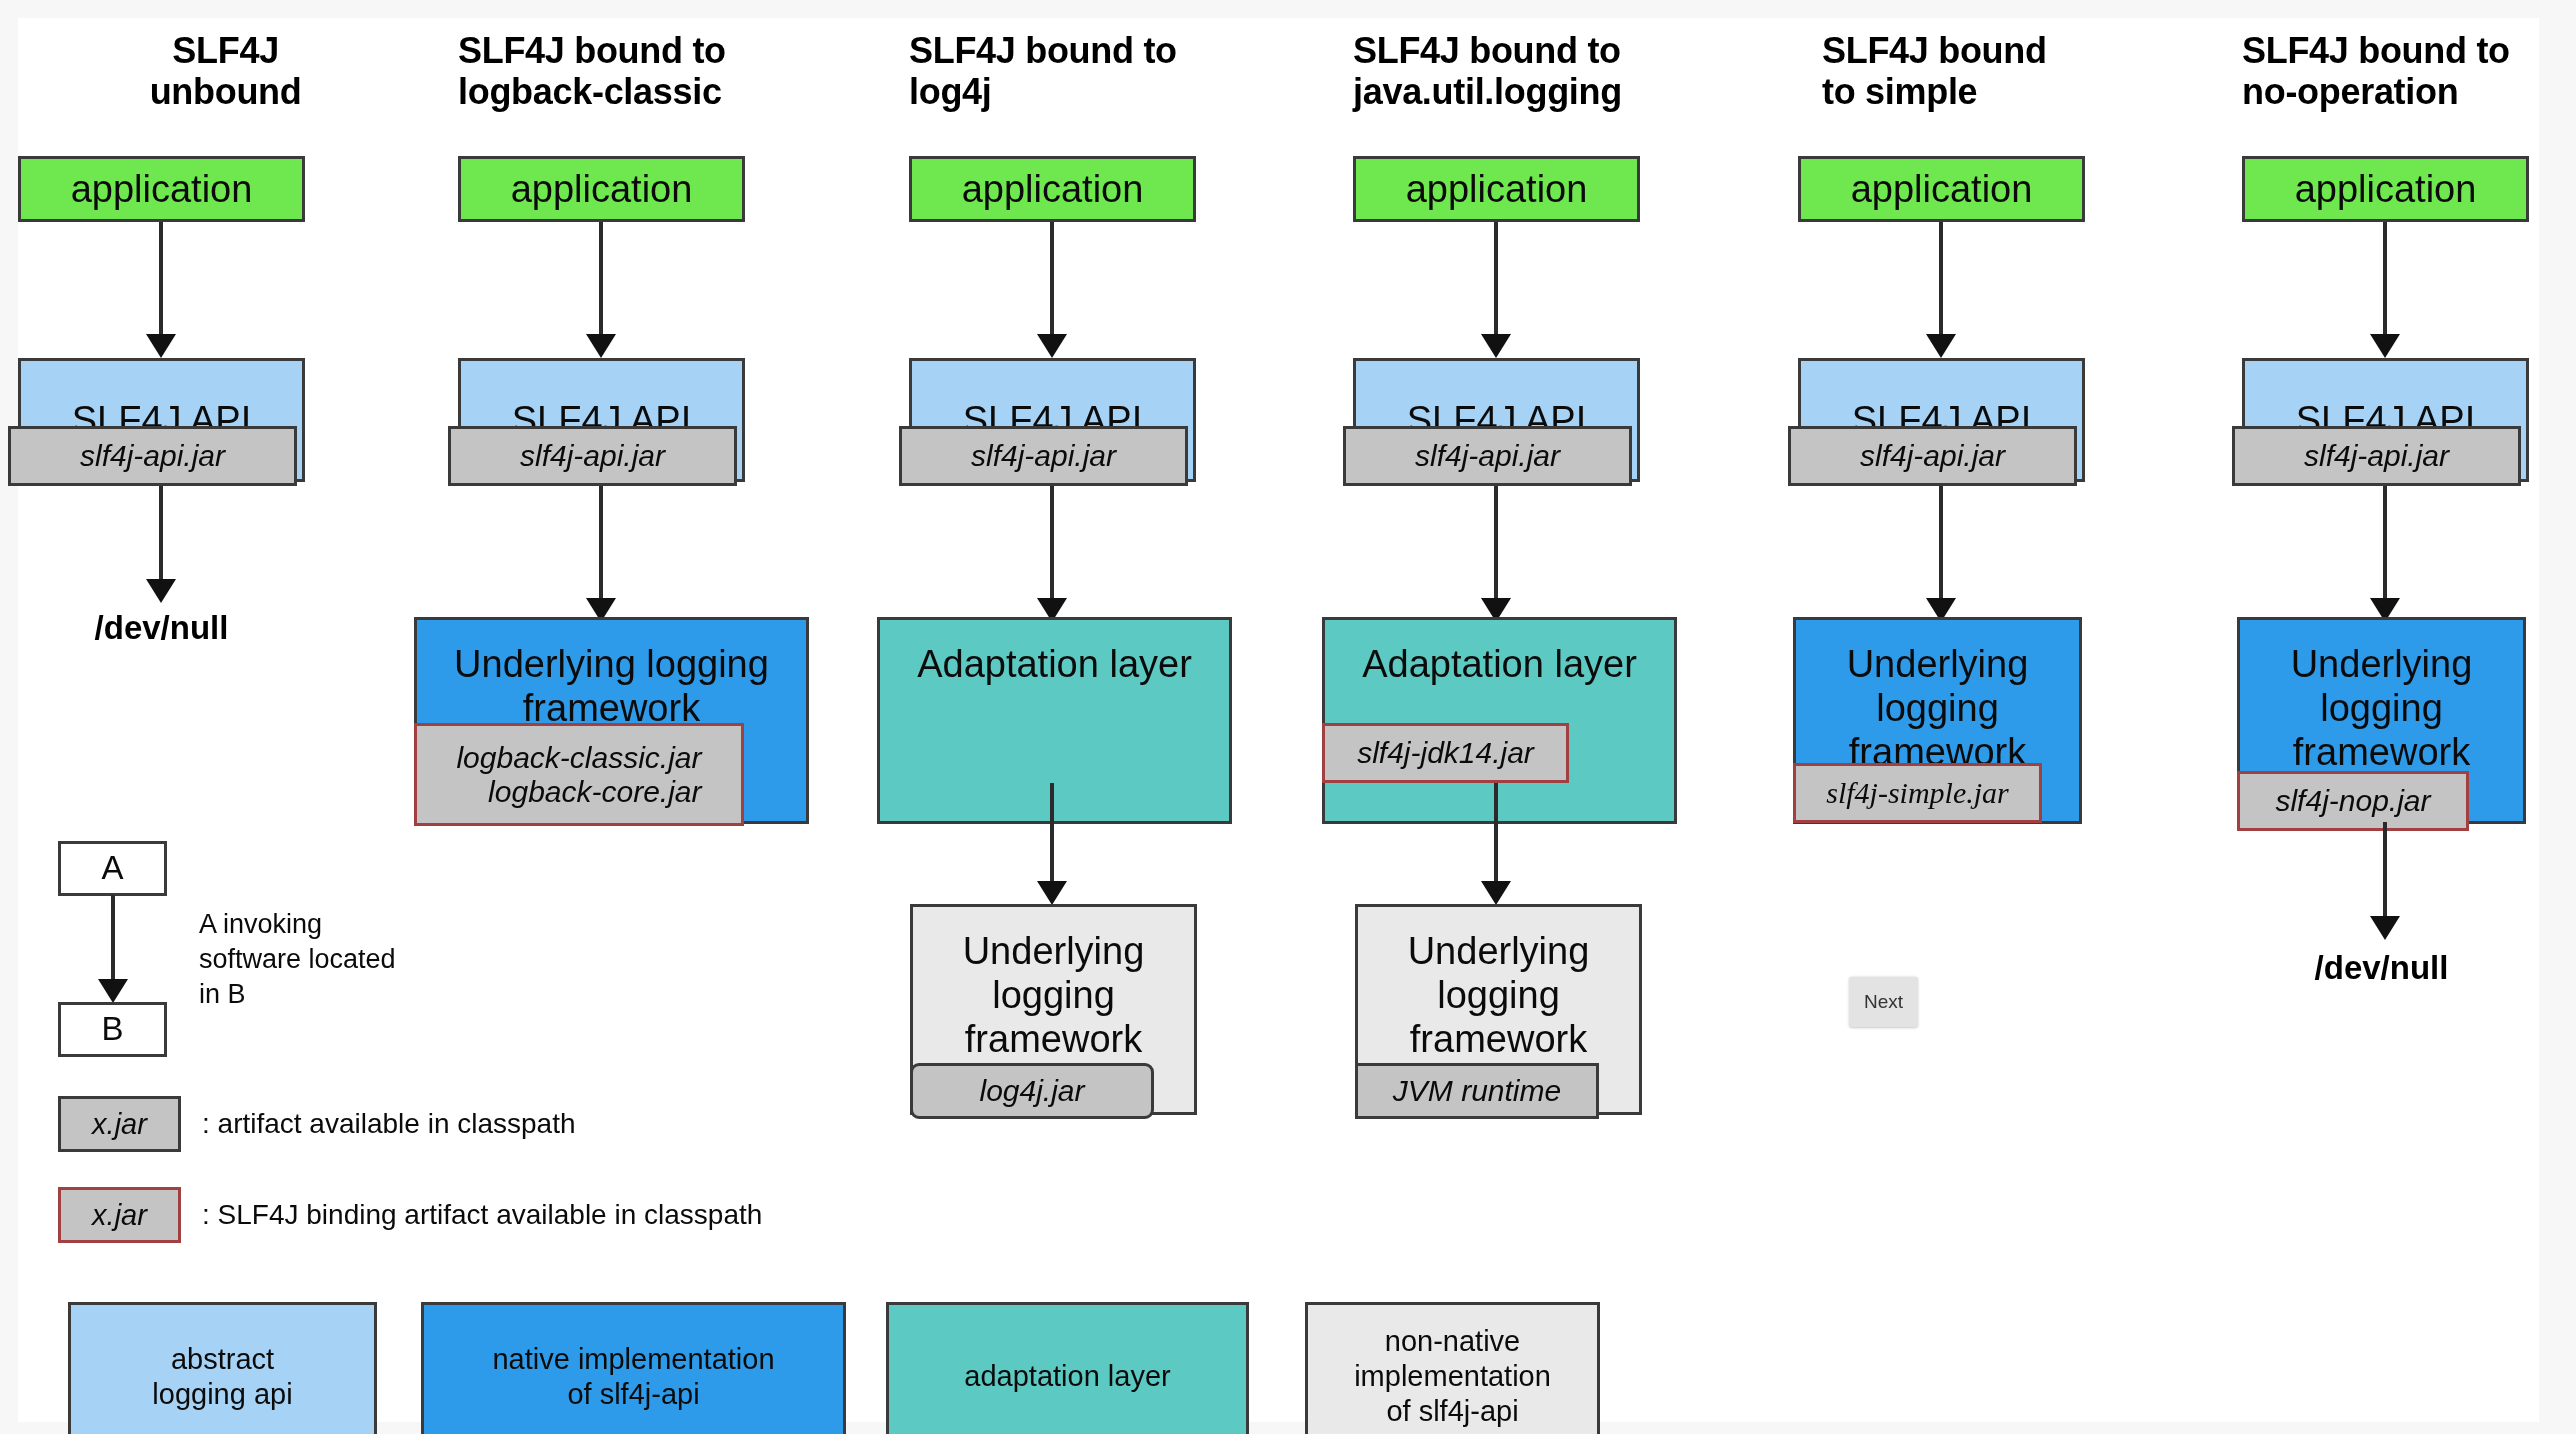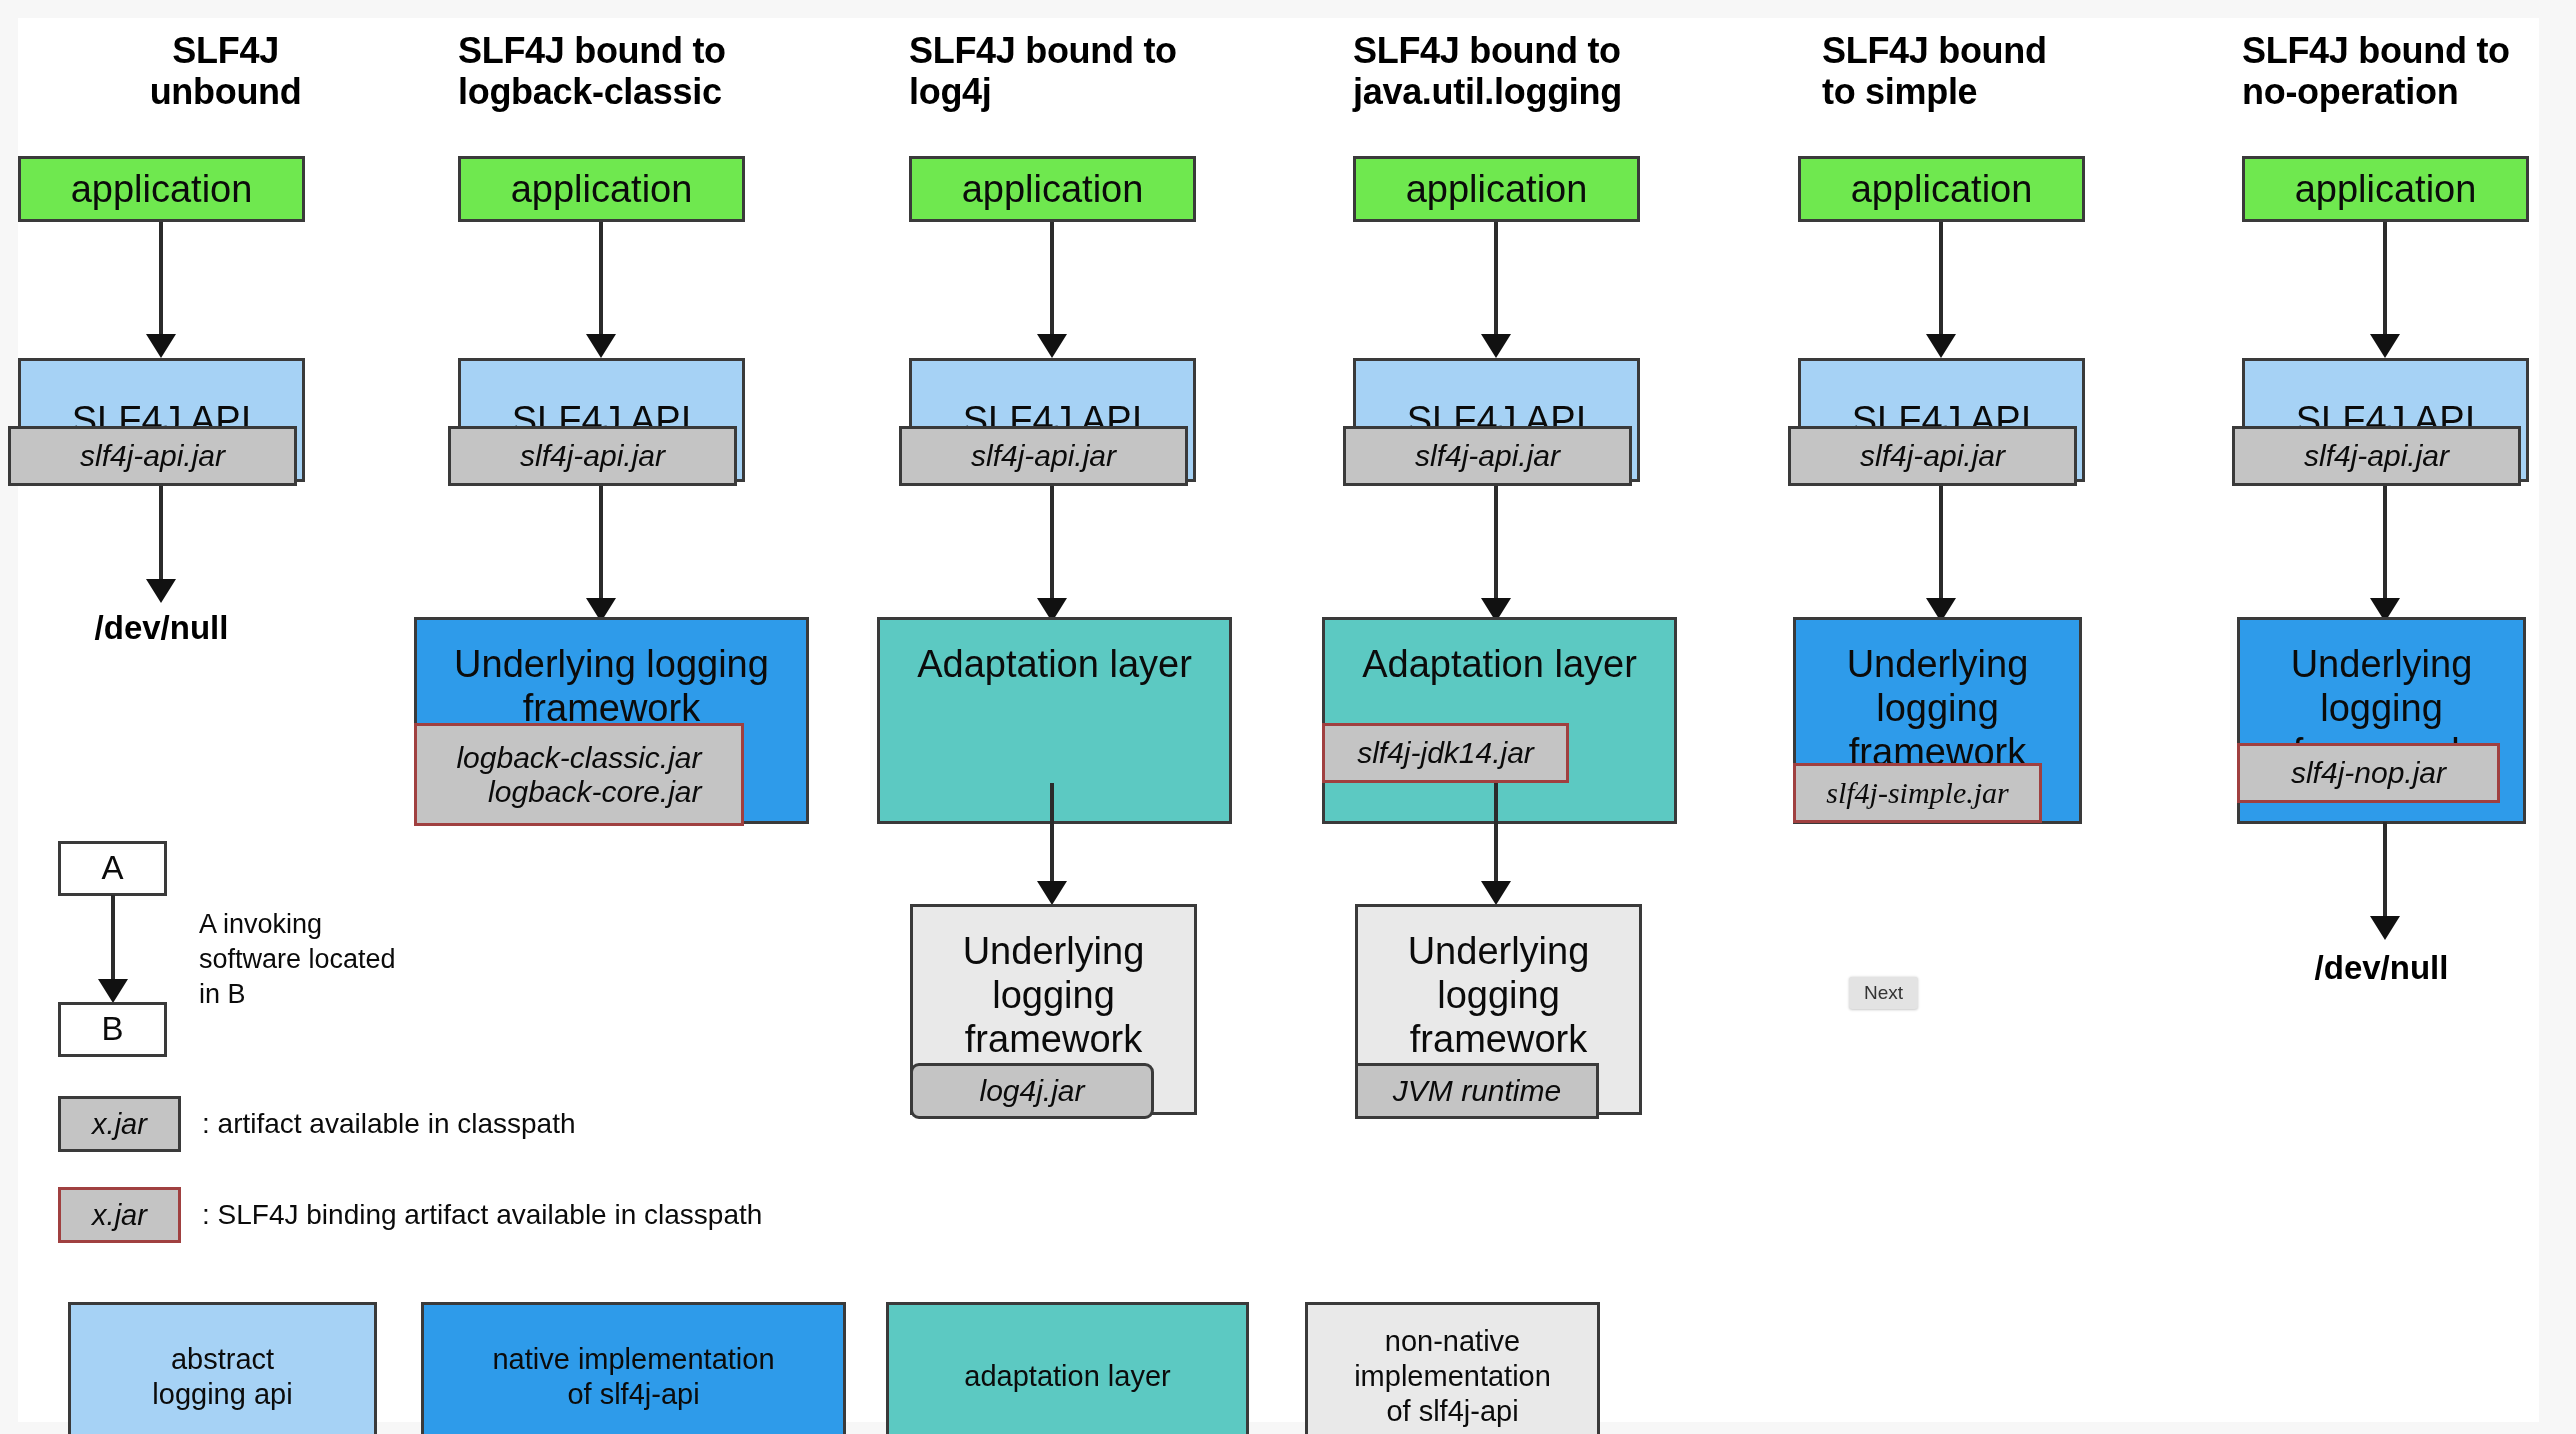--- a/index.html
+++ b/index.html
@@ -144,21 +144,21 @@
   }
 
   
   .next-btn {
     position: absolute;
     background: #e3e3e3;
     border: none;
     border-radius: 3.3px;
     font-size: 19px;
     color: #333;
-    padding: 5px 15px;
+    padding: 14px 15px;
     box-shadow: 0 0.8px 2.5px rgba(0,0,0,0.22);
     font-family: "Liberation Sans", sans-serif;
     cursor: pointer;
     text-align: right;
   }
 </style>
 </head>
 <body>
 
 <div id="canvas">
@@ -250,21 +250,21 @@
   <div class="node n-app" style="left:2224px; top:138px; width:287px; height:66px;">application</div>
   <div class="arrow" style="left:2365px; top:204px; height:114px;"></div>
 
   <div class="node n-api" style="left:2224px; top:340px; width:287px; height:124px;">SLF4J API</div>
   <div class="jar" style="left:2214px; top:408px; width:289px; height:60px;">slf4j-api.jar</div>
   <div class="arrow" style="left:2365px; top:468px; height:114px;"></div>
 
   <div class="node n-native top-align" style="left:2219px; top:599px; width:289px; height:207px;">Underlying
 logging
 framework</div>
-  <div class="jar binding" style="left:2219px; top:725px; width:263px; height:60px;">slf4j-nop.jar</div>
+  <div class="jar binding" style="left:2219px; top:753px; width:232px; height:60px;">slf4j-nop.jar</div>
   <div class="arrow" style="left:2365px; top:804px; height:96px;"></div>
   <div class="devnull" style="left:2219px; top:931px; width:289px;">/dev/null</div>
 
   <div class="node n-plain" style="left:40px; top:823px; width:109px; height:55px; font-size:33px;">A</div>
   <div class="arrow" style="left:93px; top:877px; height:86px;"></div>
   <div class="node n-plain" style="left:40px; top:984px; width:109px; height:55px; font-size:33px;">B</div>
   <div class="legend-text" style="left:181px; top:889px; width:299px;">A invoking
 software located
 in B</div>
 

